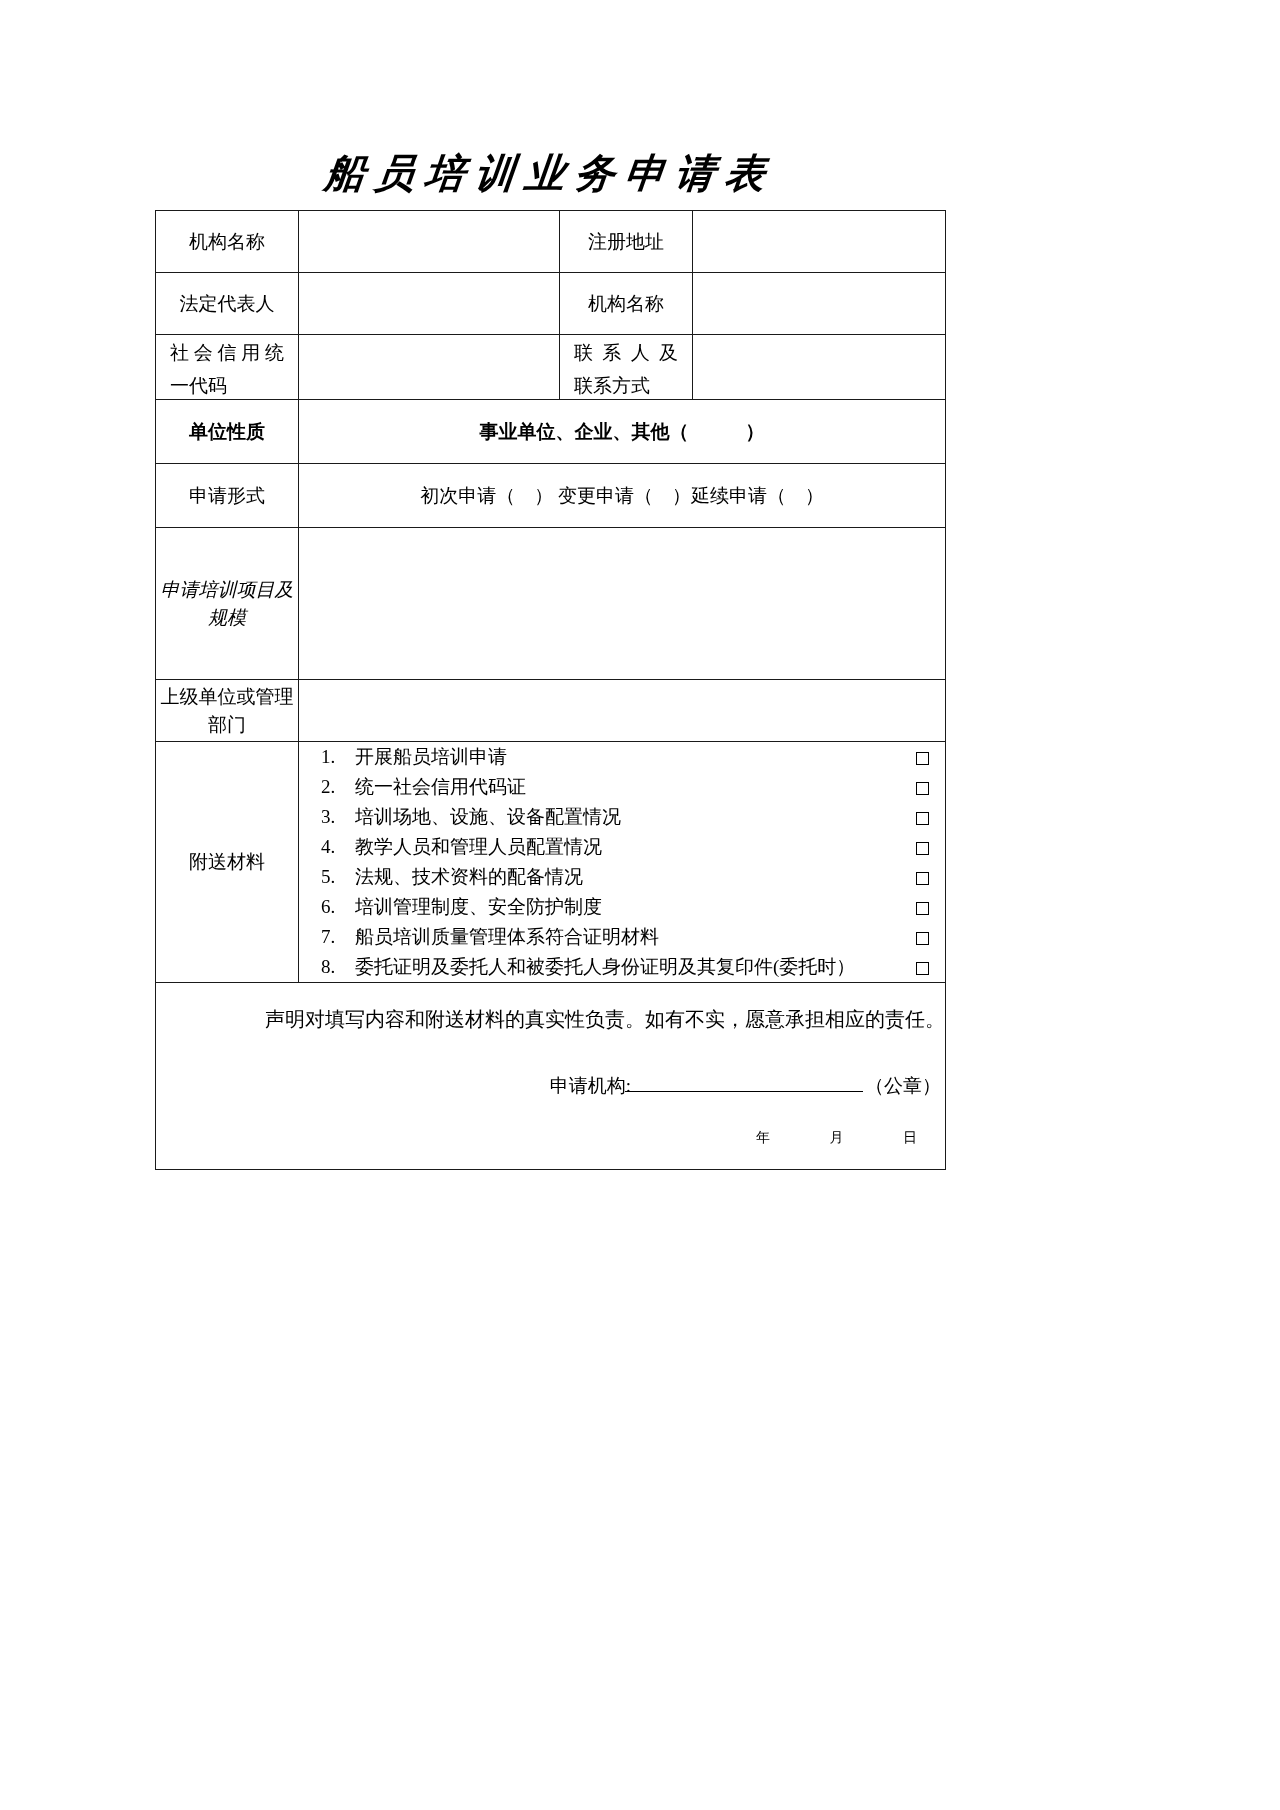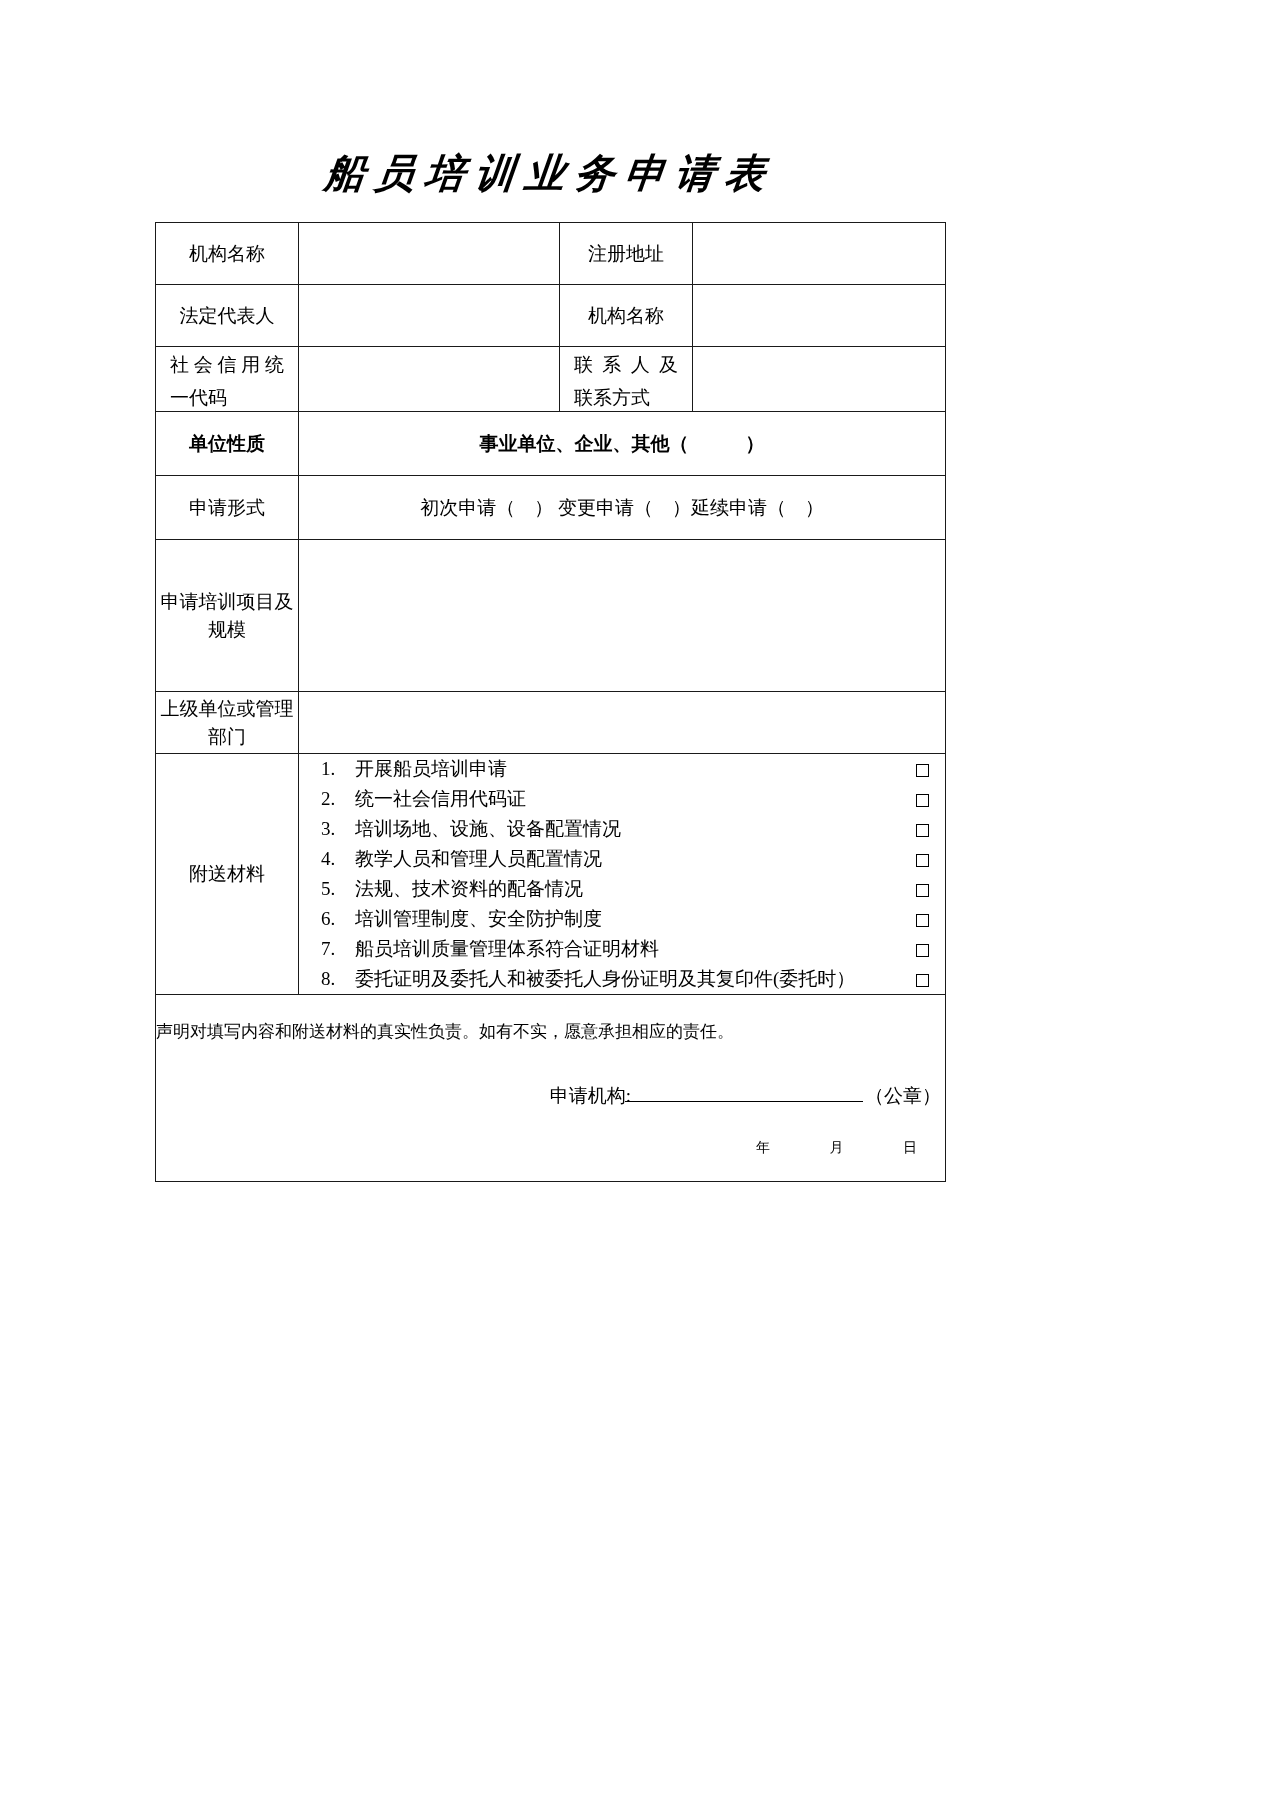--- a/index.html
+++ b/index.html
@@ -38,21 +38,21 @@
     font-family: "DejaVu Serif", "Liberation Serif", serif;
     font-style: italic;
     transform: skewX(-6deg);
     white-space: nowrap;
   }
 
   
   .form-table {
     position: absolute;
     left: 155px;
-    top: 222px;
+    top: 210px;
     width: 790px;
     border-collapse: collapse;
     table-layout: fixed;
     font-size: 19px;
   }
   .form-table td {
     border: 1px solid #1a1a1a;
     padding: 0;
     vertical-align: middle;
     font-size: 19px;
@@ -139,22 +139,23 @@
     vertical-align: middle;
   }
 
   
   .decl-cell {
     padding: 12px 18px 18px 18px;
     vertical-align: top;
     height: 186px;
   }
   .decl-text {
-    font-size: 17px;
+    font-size: 20px;
     line-height: 1.5;
+    text-align: right;
   }
   .decl-sign {
     margin-top: 38px;
     font-size: 19px;
     display: flex;
     justify-content: flex-end;
     align-items: baseline;
     padding-right: 4px;
   }
   .sign-label { white-space: nowrap; }
@@ -222,21 +223,21 @@
         <td class="lbl">单位性质</td>
         <td class="ctr" colspan="3">事业单位、企业、其他（　　　）</td>
       </tr>
 
       <tr class="r5">
         <td class="lbl">申请形式</td>
         <td class="ctr" colspan="3">初次申请（　） 变更申请（　）延续申请（　）</td>
       </tr>
 
       <tr class="r6">
-        <td class="projlabel" colspan="1" style="width:235px;">申请培训项目及规模</td>
+        <td class="projlabel" colspan="1" style="width:235px;font-style:italic;">申请培训项目及规模</td>
         <td colspan="3" class="val"></td>
       </tr>
 
       <tr class="r7">
         <td class="projlabel">上级单位或管理部门</td>
         <td colspan="3" class="val"></td>
       </tr>
 
       <tr>
         <td class="attach-label" style="width:143px;">附送材料</td>

